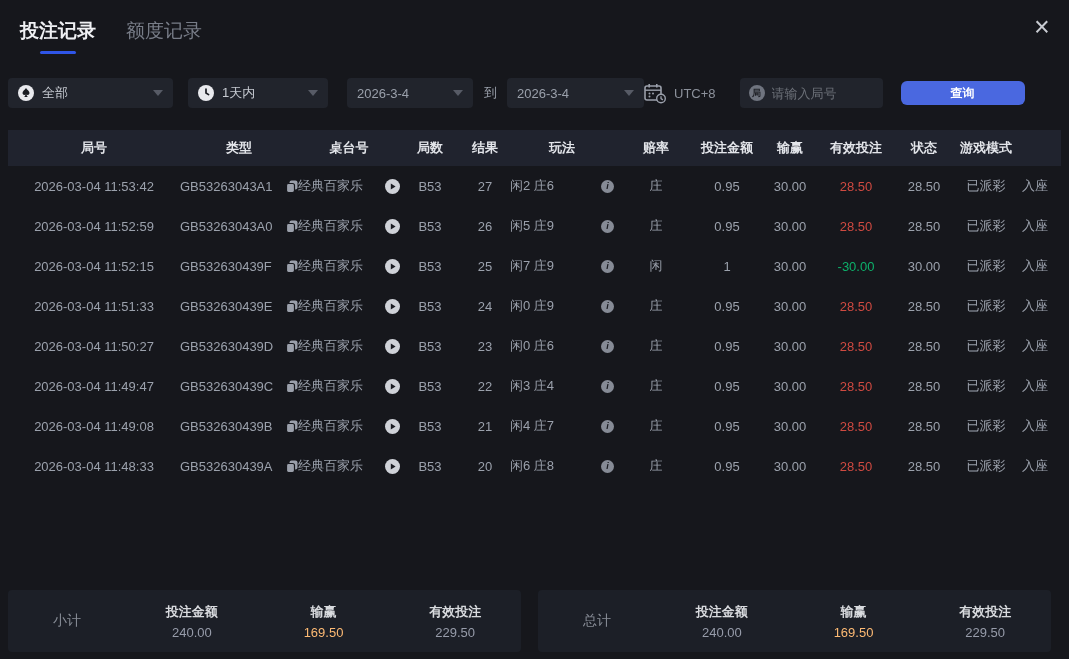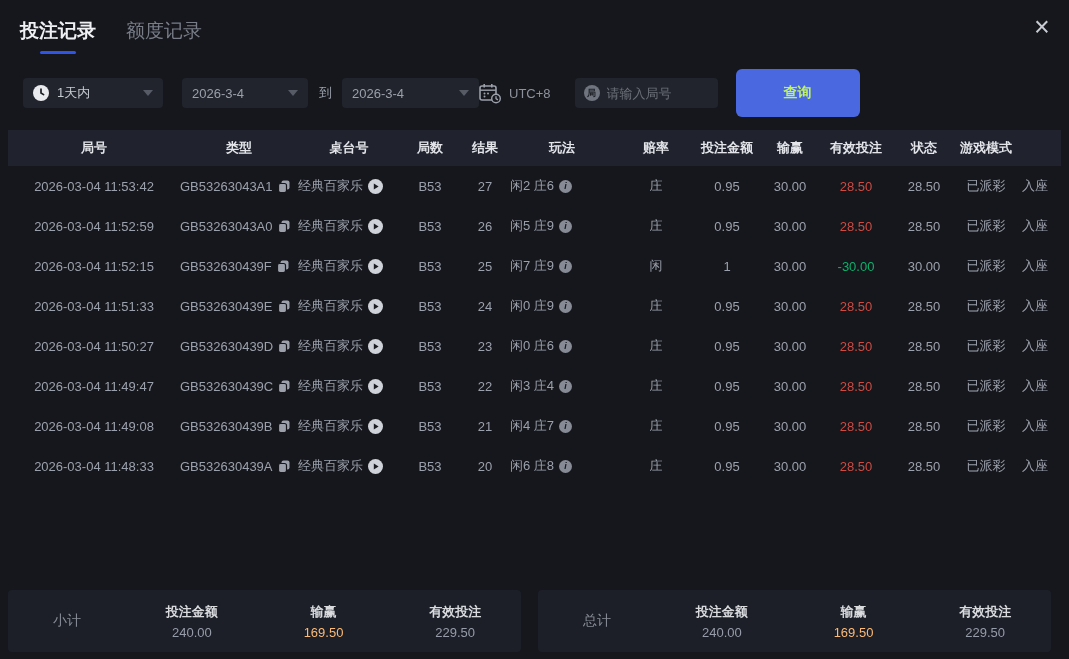--- a/index.html
+++ b/index.html
@@ -37,35 +37,35 @@
   .icon-circle { width:16px; height:16px; border-radius:50%; background:#e9eaee;
     display:inline-flex; align-items:center; justify-content:center; flex:none; margin-right:8px; }
   .tz { display:flex; align-items:center; color:#8c919b; font-size:13px; gap:8px; }
   .search-box { margin-left:24px; width:143px; gap:7px; padding:0 9px; }
   .round-badge { width:16px; height:16px; border-radius:50%; background:#6f747f;
     color:#1e2026; font-size:9px; font-weight:bold;
     display:inline-flex; align-items:center; justify-content:center; flex:none; }
   .search-box input { background:transparent; border:none; outline:none; width:100%;
     font-size:13px; color:#c6cad1; font-family:inherit; }
   .search-box input::placeholder { color:#6c7078; }
-  .query-btn { margin-left:18px; width:124px; height:48px; background:#4a68e0;
-    border:none; border-radius:6px; color:#bef264; font-size:14px; font-weight:bold;
+  .query-btn { margin-left:18px; width:124px; height:24px; background:#4a68e0;
+    border:none; border-radius:6px; color:#ffffff; font-size:12px; font-weight:bold;
     cursor:pointer; font-family:inherit; }
 
   
   .cols { display:grid;
     grid-template-columns:172px 118px 102px 60px 50px 104px 84px 58px 68px 64px 72px 52px 46px;
     align-items:center; }
   .thead { position:absolute; top:130px; left:8px; width:1053px; height:36px;
     background:#20232e; }
   .thead span { text-align:center; font-size:13px; font-weight:bold; color:#e3e5ea; }
   .tbody { position:absolute; top:166px; left:8px; width:1053px; }
   .trow { height:40px; font-size:13px; color:#9ba1ac; }
   .cell { text-align:center; }
-  .cell-flex { display:flex; align-items:center; justify-content:flex-start; gap:5px; }
+  .cell-flex { display:flex; align-items:center; justify-content:space-between; gap:5px; }
   .profit { color:#cf4a41; }
   .loss { color:#0db06a; }
   .info-badge { width:13px; height:13px; border-radius:50%; background:#868b96;
     color:#1a1c22; font-size:9px; font-weight:bold; font-style:italic;
     display:inline-flex; align-items:center; justify-content:center; flex:none; }
 
   
   .summary { position:absolute; top:590px; left:8px; display:flex; gap:17px; }
   .summary-box { width:513px; height:62px; background:#1c1f27; border-radius:4px;
     display:flex; align-items:center; }
@@ -84,20 +84,31 @@
     <span class="tab-underline"></span>
   </div>
   <div class="tab">
     <span>额度记录</span>
   </div>
 </div>
 <div class="close-btn">×</div>
 
 <div class="filterbar">
 
+  <div class="ctrl dd-game">
+    <span class="icon-circle">
+      <svg width="16" height="16" viewBox="0 0 16 16">
+        <path d="M8 3 C6.6 5 4.5 6.3 4.5 8.1 a1.9 1.9 0 0 0 3 1.5 C7.4 10.5 7 11.3 6.2 12.1 h3.6 C9 11.3 8.6 10.5 8.5 9.6 a1.9 1.9 0 0 0 3 -1.5 C11.5 6.3 9.4 5 8 3 Z" fill="#1a1c22"></path>
+      </svg>
+    </span>
+    <span class="grow">全部</span>
+    <svg class="chev" viewBox="0 0 10 6">
+        <path d="M0 0 h10 L5 6 Z" fill="#575b66"></path>
+      </svg>
+  </div>
 
   <div class="ctrl dd-time">
     <span class="icon-circle">
       <svg width="16" height="16" viewBox="0 0 16 16">
         <path d="M8 4.2 V8 L10.6 9.6" stroke="#1a1c22" stroke-width="1.7" fill="none" stroke-linecap="round"></path>
       </svg>
     </span>
     <span class="grow">1天内</span>
     <svg class="chev" viewBox="0 0 10 6">
         <path d="M0 0 h10 L5 6 Z" fill="#575b66"></path>

